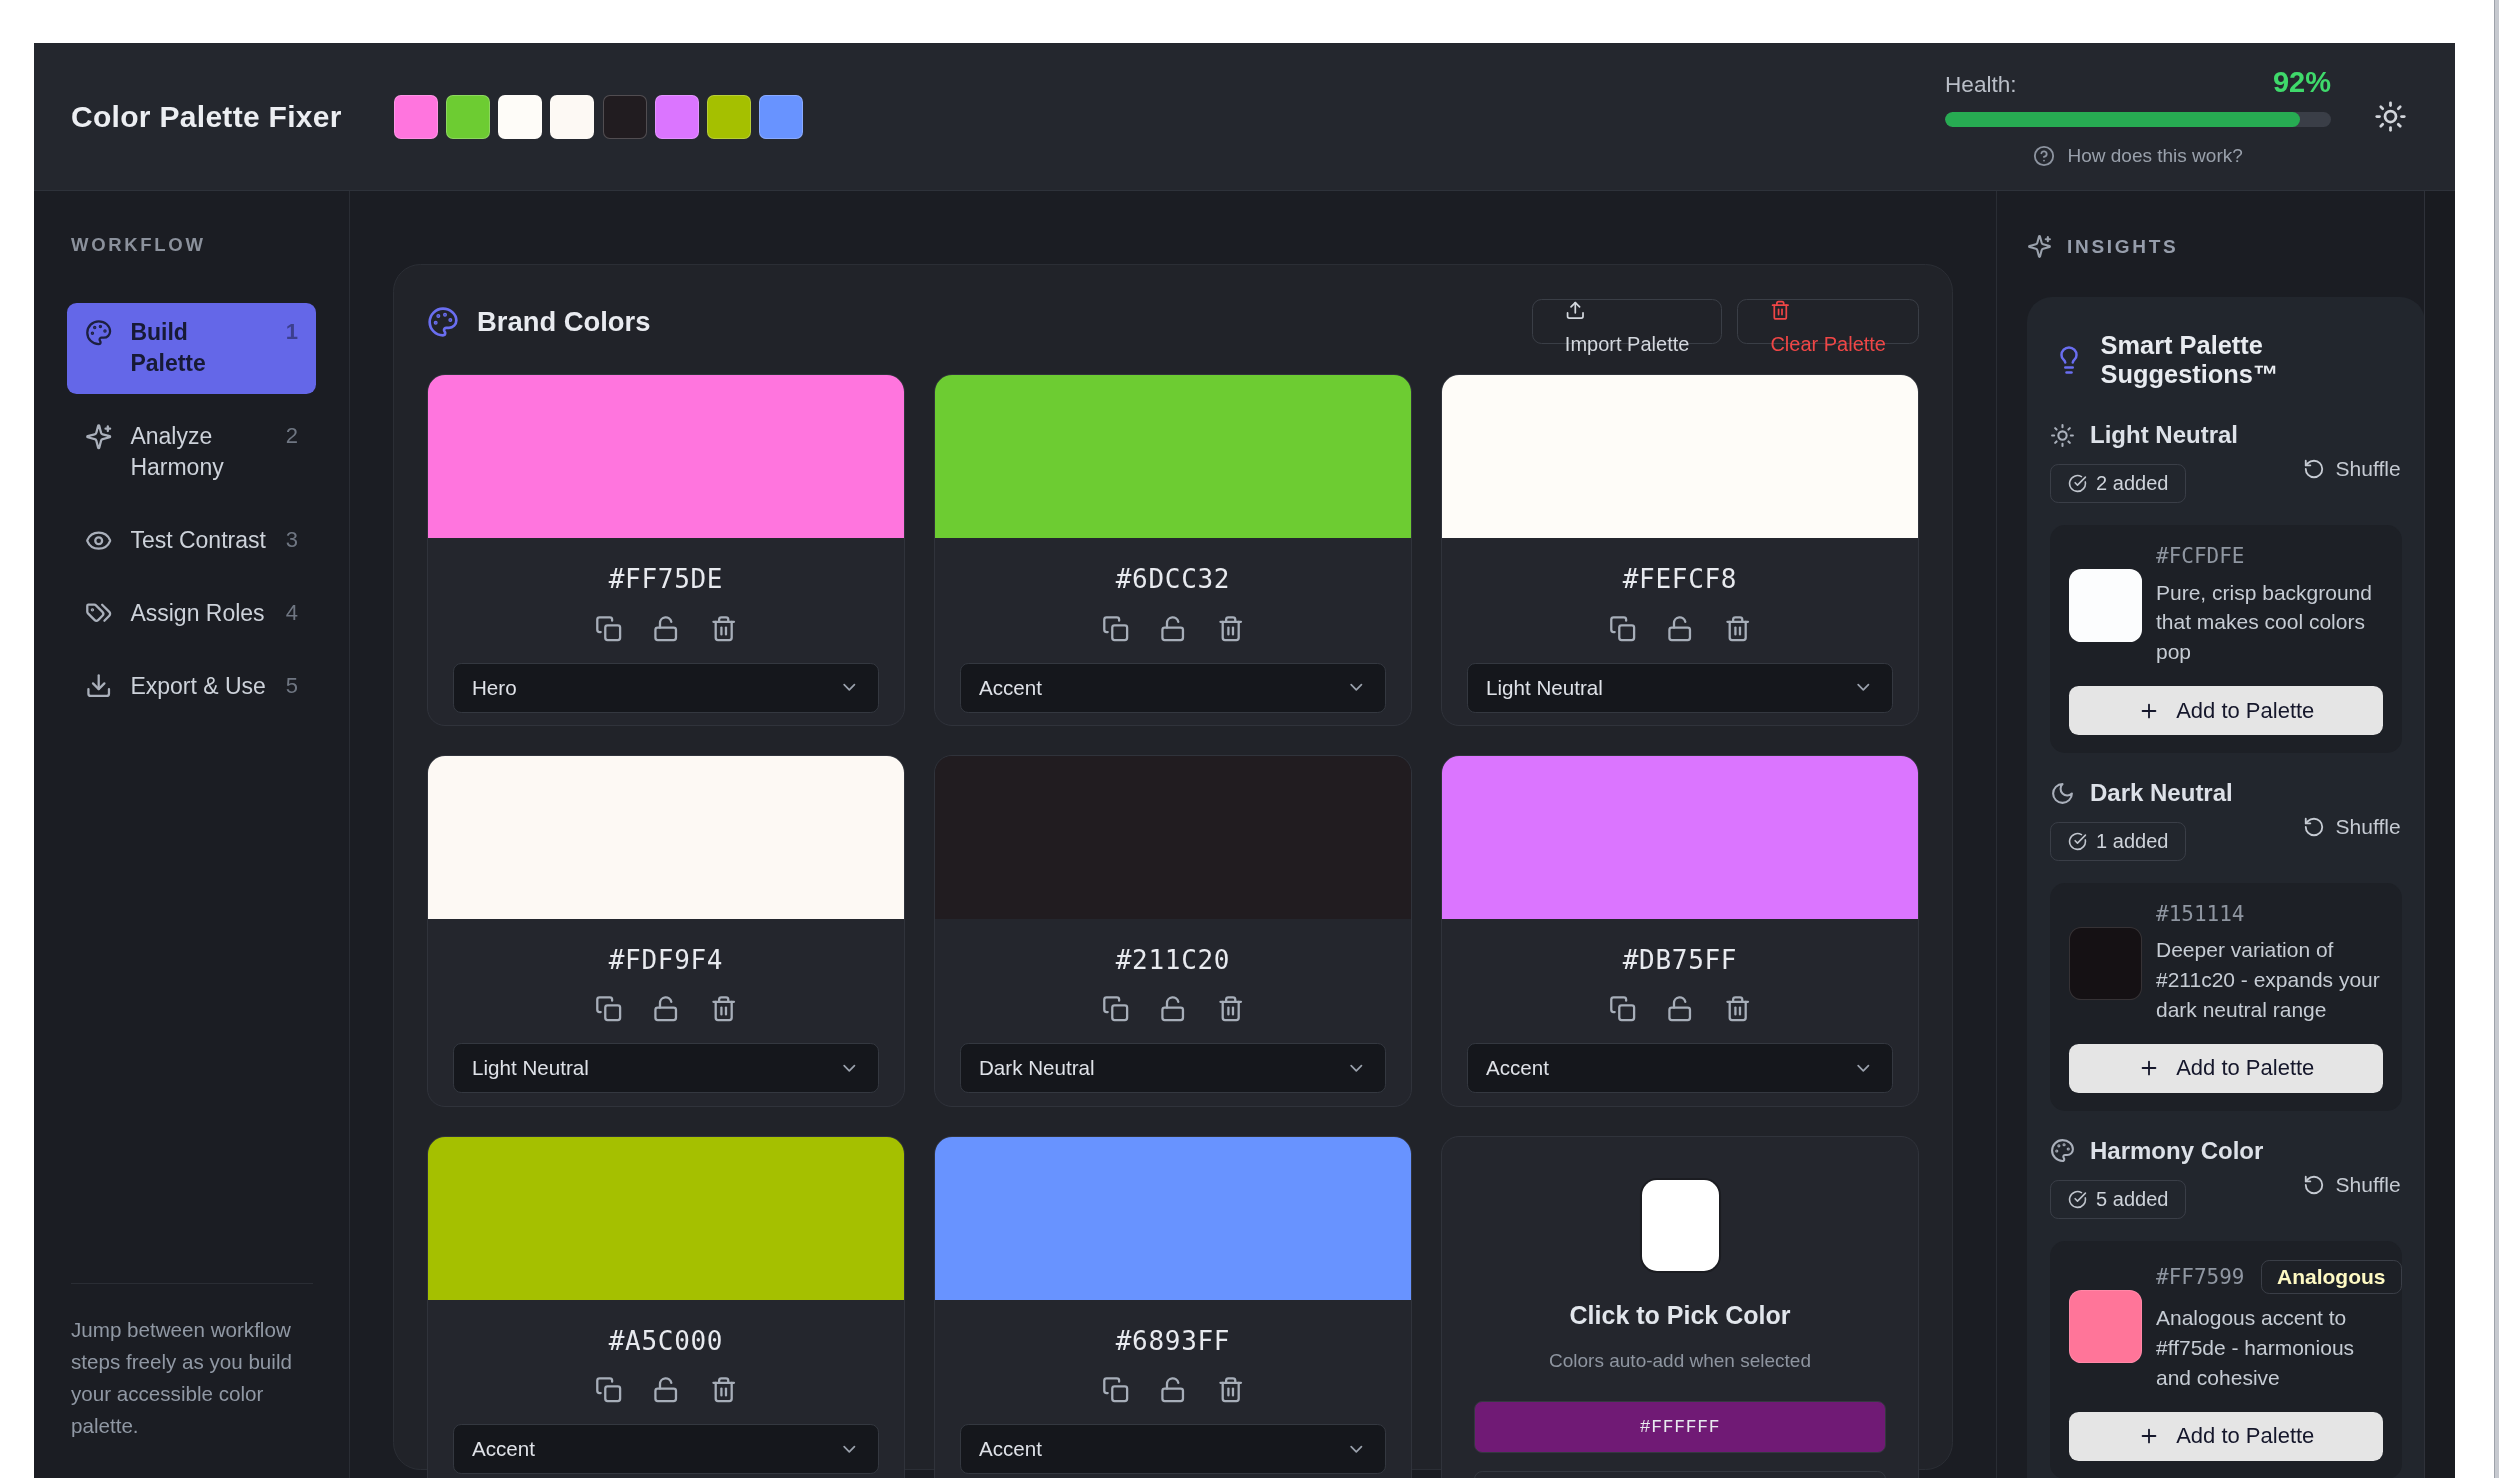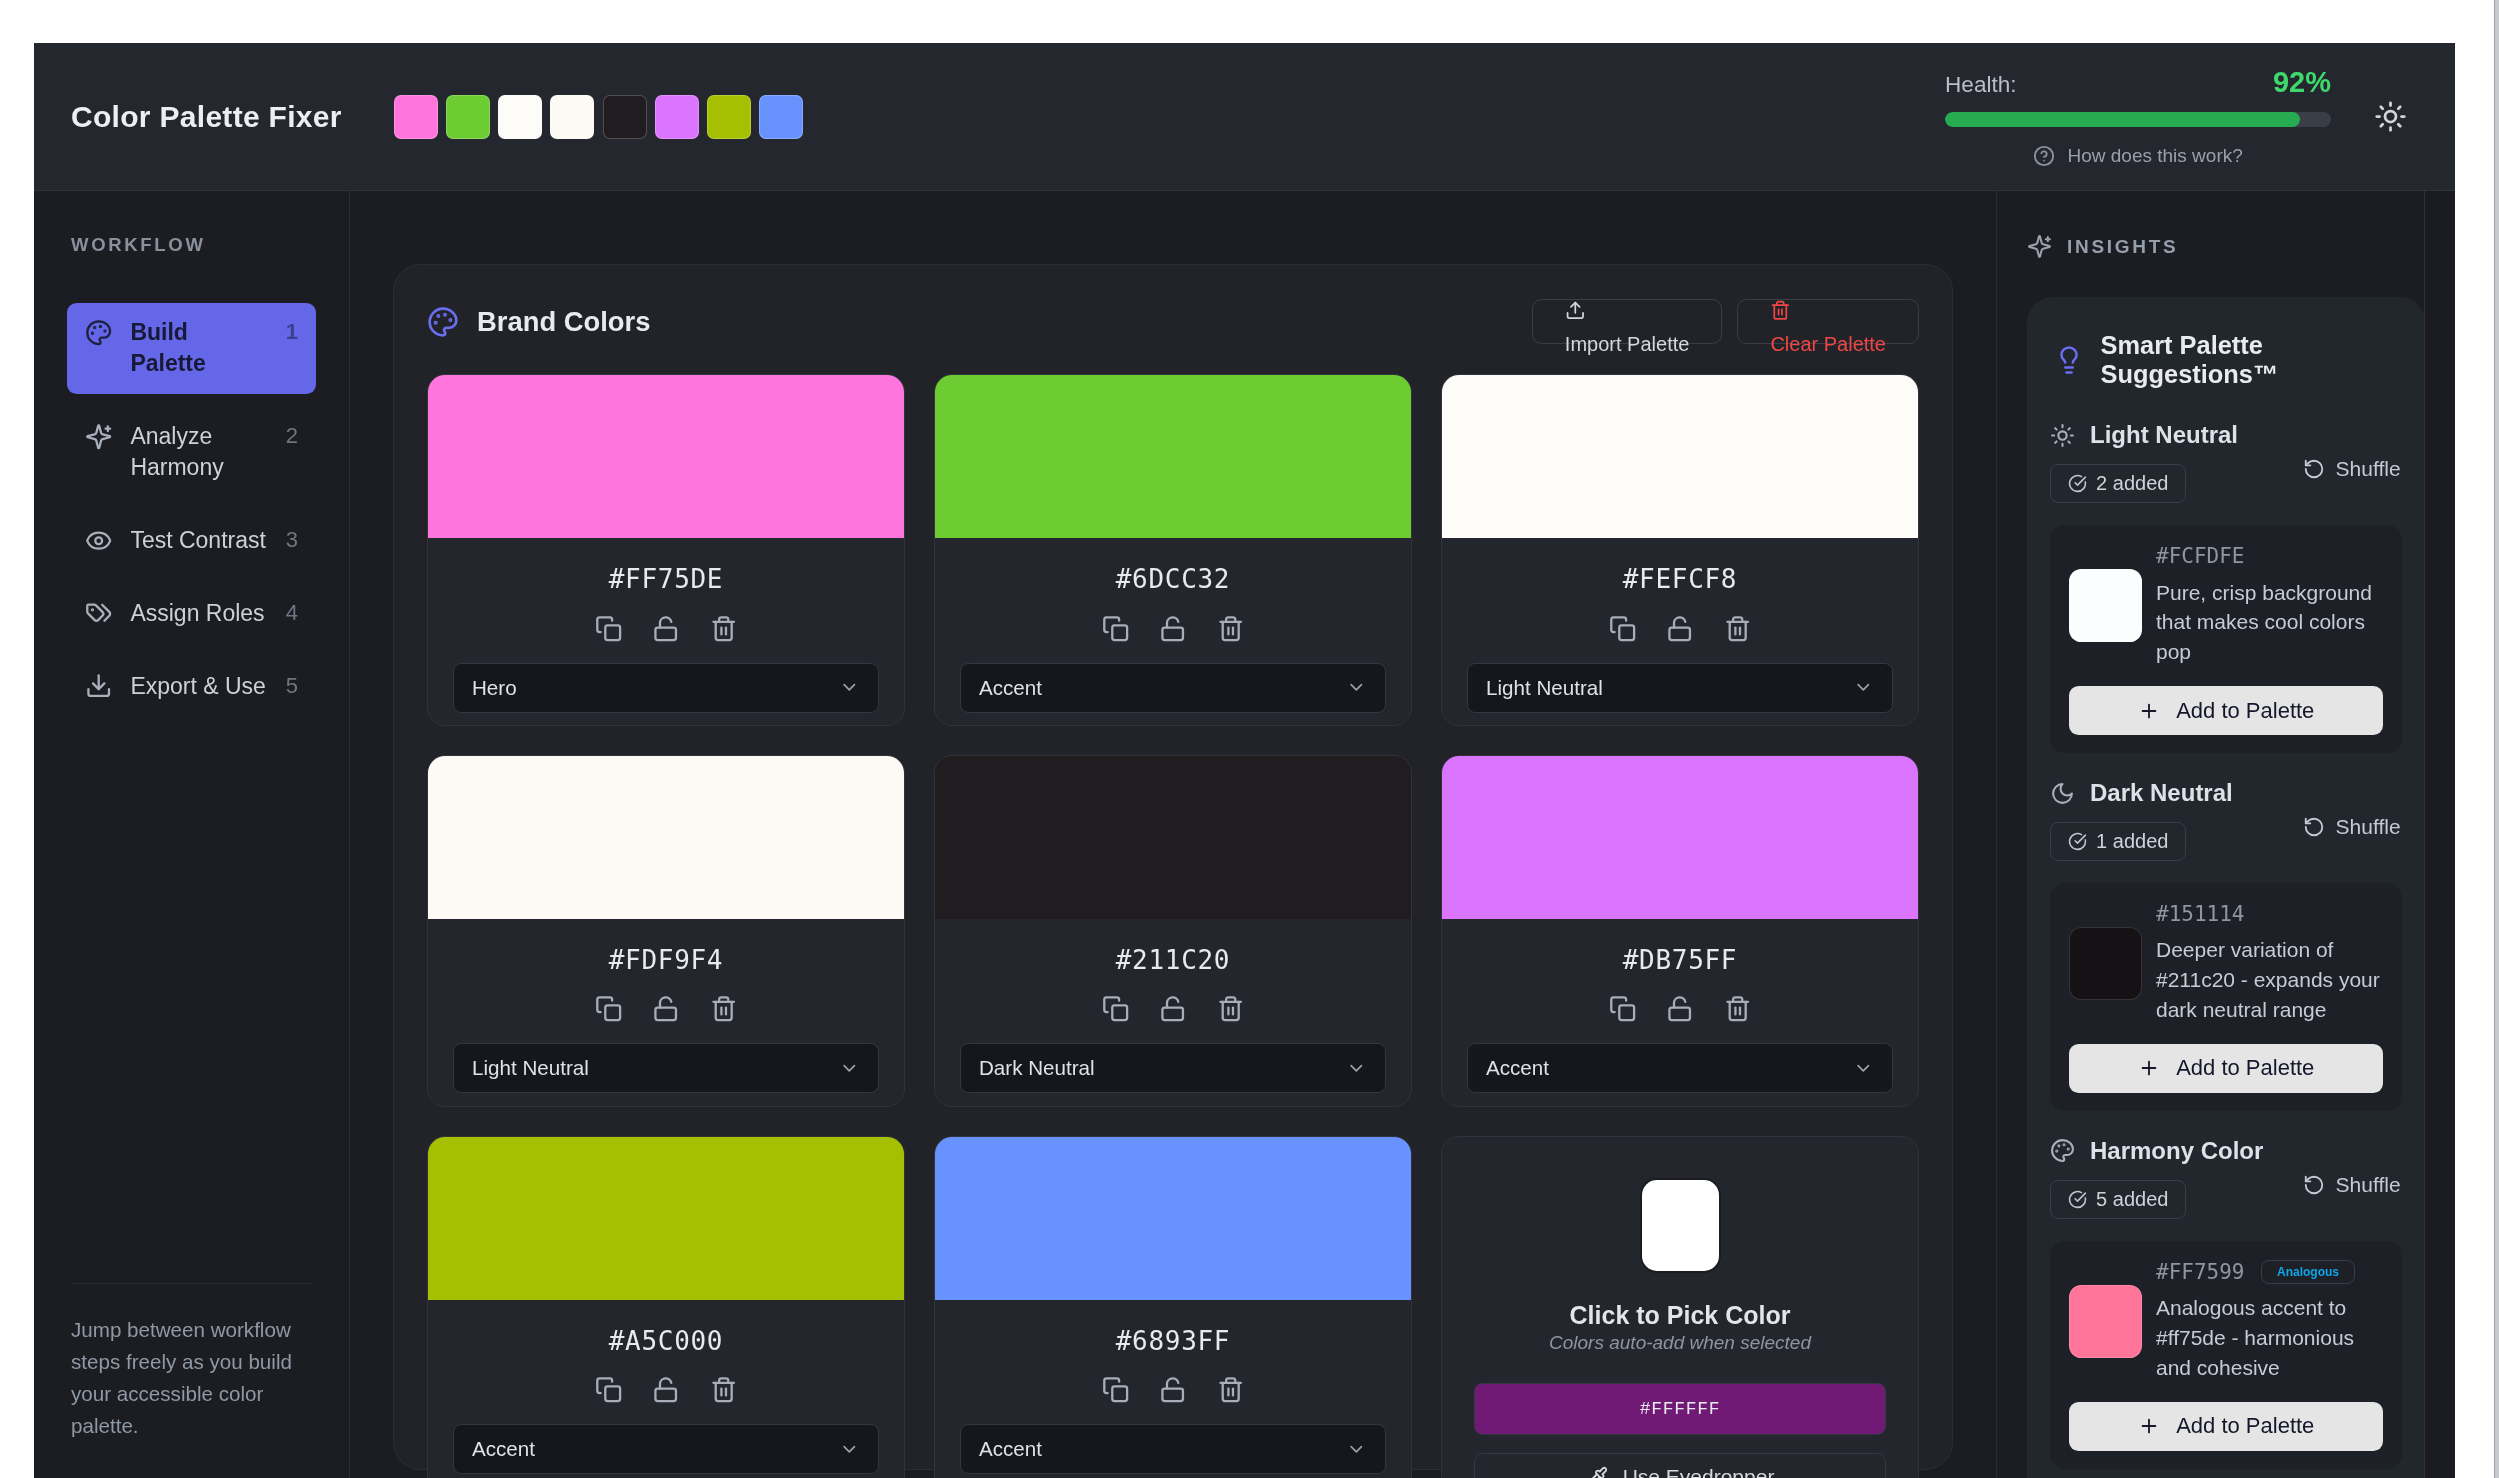--- a/index.html
+++ b/index.html
@@ -73,21 +73,21 @@
   .role-select{margin-top:20.6px;width:100%;height:50px;box-sizing:border-box;background:#15171c;
                border:1.4px solid #343840;border-radius:8.2px;display:flex;align-items:center;
                padding:0 18px;font-size:20.6px;color:#dfe2e8;cursor:pointer;}
   .role-select .chev{margin-left:auto;width:20.6px;height:20.6px;color:#9aa1ac;}
 
   .picker-card{background:#24262d;border:1.4px solid #30333b;border-radius:18px;display:flex;
                flex-direction:column;align-items:center;padding:43px 32px 27.4px;box-sizing:border-box;}
   .picker-swatch{width:77px;height:91px;background:#ffffff;border-radius:15px;cursor:pointer;
                  box-shadow:0 0 0 2.1px rgba(0,0,0,0.25);}
   .picker-title{margin-top:30px;font-size:25px;font-weight:600;color:#e2e6ec;}
-  .picker-sub{margin-top:2px;font-size:19px;color:#8e95a0;font-style:italic;}
+  .picker-sub{margin-top:20px;font-size:19px;color:#8e95a0;}
   .hex-input{margin-top:29px;width:100%;height:52px;box-sizing:border-box;background:#701a75;
              border:1.4px solid #343840;border-radius:8.2px;display:flex;align-items:center;justify-content:center;
              font-family:Liberation Mono, monospace;font-size:18px;color:#e8eaef;letter-spacing:0.7px;}
   .eyedrop-btn{margin-top:18px;width:100%;height:49px;box-sizing:border-box;border:1.4px solid #343840;
                border-radius:8.2px;display:flex;align-items:center;justify-content:center;gap:15px;
                font-size:21px;color:#d6dae0;cursor:pointer;}
   .eyedrop-btn .icon{width:22px;height:22px;}
 
   
   .insights{width:459px;flex:none;border-left:1.4px solid #2a2d34;position:relative;
@@ -111,21 +111,21 @@
   .shuffle .icon{width:22px;height:22px;}
   .added{margin-top:15px;display:inline-flex;align-items:center;gap:9.6px;border:1.4px solid #3a3e47;
          border-radius:8.2px;padding:6.9px 16.5px;font-size:20px;color:#ced3da;}
   .added .icon{width:19px;height:19px;color:#c0c5cd;}
   .sugg-card{margin-top:22px;background:#1d2026;border-radius:15px;padding:19px 19px 18px;}
   .sc-row{display:flex;gap:14px;align-items:center;}
   .sc-swatch{width:73px;height:73px;border-radius:12.3px;flex:none;border:1.4px solid rgba(255,255,255,0.14);box-sizing:border-box;}
   .sc-info{flex:1;min-width:0;}
   .sc-hexline{display:flex;align-items:center;gap:16.5px;}
   .sc-hex{font-family:"DejaVu Sans Mono",monospace;font-size:21px;color:#8f96a1;}
-  .sc-badge{border:1.4px solid #3a3e47;border-radius:8.2px;padding:4.1px 15px;font-size:12px;font-weight:700;color:#0ea5e9;}
+  .sc-badge{border:1.4px solid #3a3e47;border-radius:8.2px;padding:4.1px 15px;font-size:21px;font-weight:700;color:#fef9c3;}
   .sc-desc{margin-top:9.6px;font-size:21px;line-height:1.42;color:#c6ccd4;}
   .add-btn{margin-top:19px;width:100%;height:49px;box-sizing:border-box;background:#e5e5e5;border:none;
            border-radius:9.6px;display:flex;align-items:center;justify-content:center;gap:16.5px;
            font-size:22px;font-weight:400;color:#15172b;cursor:pointer;font-family:inherit;}
   .add-btn .icon{width:22px;height:22px;}
 </style>
 </head>
 <body>
 
 <div class="stage">

